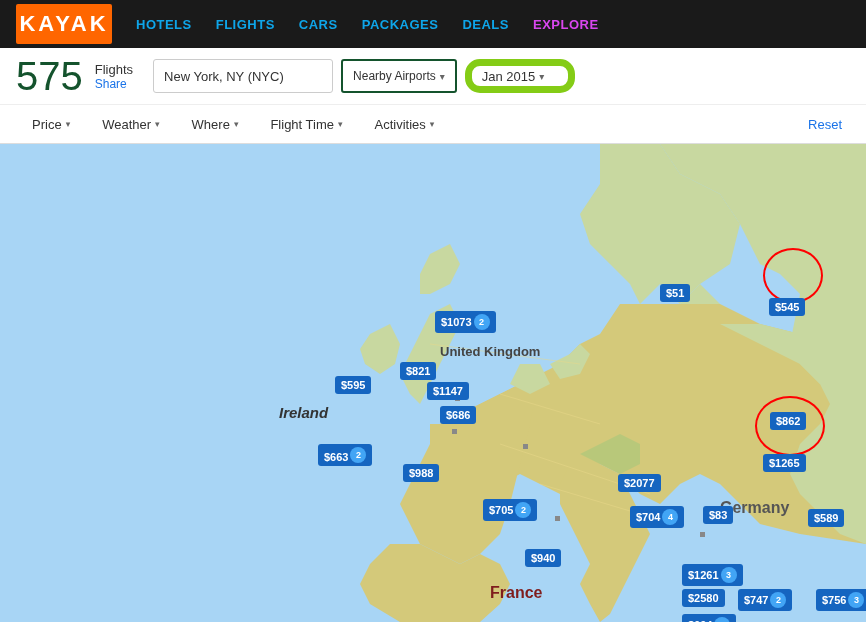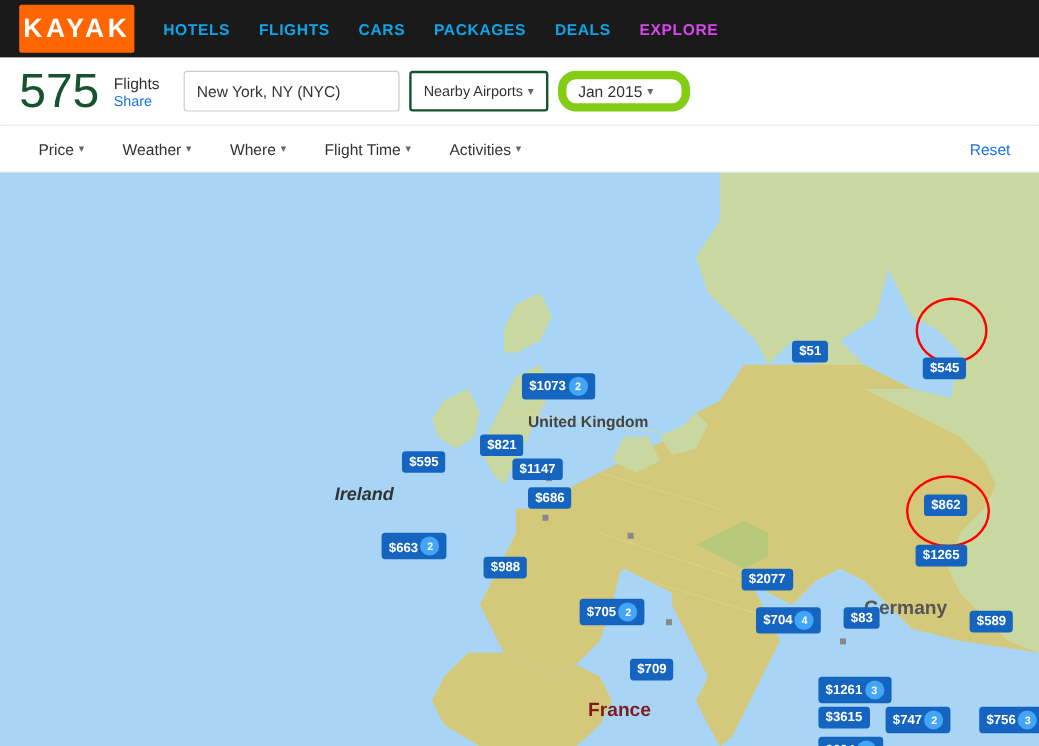--- a/index.html
+++ b/index.html
@@ -377,28 +377,28 @@
     <span>$704</span>
     <div class="price-count">4</div>
   </div>
   <div class="price-marker" style="left:703px; top:362px;">
     <span>$83</span>
   </div>
   <div class="price-marker" style="left:808px; top:365px;">
     <span>$589</span>
   </div>
   <div class="price-marker" style="left:525px; top:405px;">
-    <span>$709</span>
+    <span>$940</span>
   </div>
   <div class="price-marker" style="left:682px; top:420px;">
     <span>$1261</span>
     <div class="price-count">3</div>
   </div>
   <div class="price-marker" style="left:682px; top:445px;">
-    <span>$3615</span>
+    <span>$2580</span>
   </div>
   <div class="price-marker" style="left:738px; top:445px;">
     <span>$747</span>
     <div class="price-count">2</div>
   </div>
   <div class="price-marker" style="left:816px; top:445px;">
     <span>$756</span>
     <div class="price-count">3</div>
   </div>
   <div class="price-marker" style="left:682px; top:470px;">

